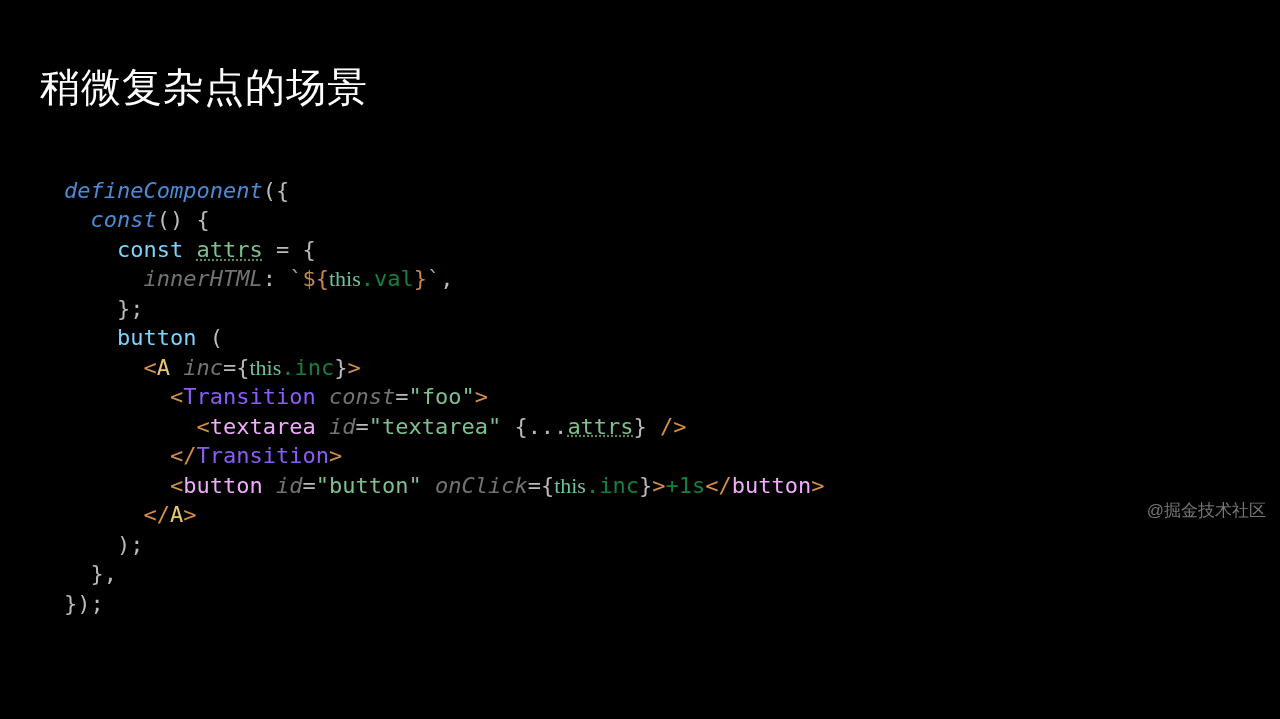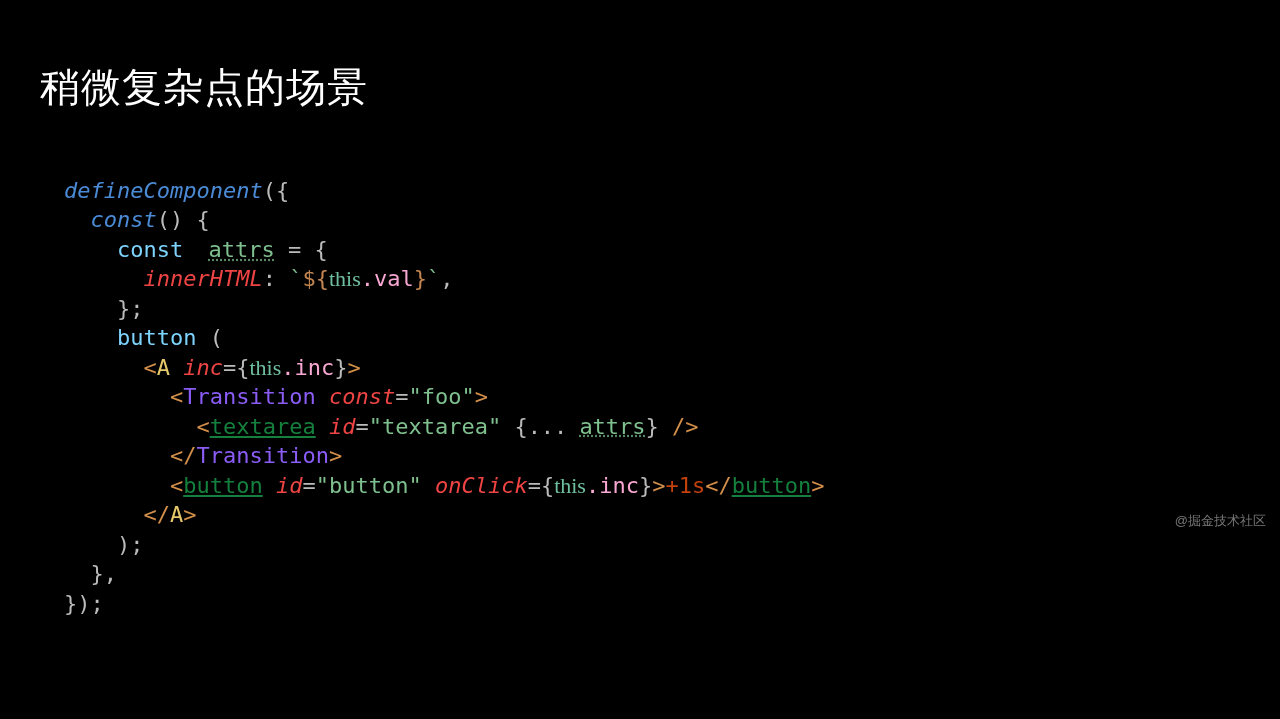--- a/index.html
+++ b/index.html
@@ -33,40 +33,40 @@
     margin: 0;
     font-family: Menlo, Consolas, "DejaVu Sans Mono", monospace;
     font-size: 22px;
     line-height: 1.34;
     color: #ddd;
     white-space: pre;
   }
   .watermark {
     position: absolute;
     right: 14px;
-    bottom: 12px;
+    bottom: 20px;
     color: #777;
-    font-size: 13px;
+    font-size: 17px;
   }
 
   
   .fn   { color: #4b8bd6; font-style: italic; }   
   .kw   { color: #7dd3fc; }   
-  .var  { color: #7fc08f; text-decoration: underline dotted rgba(127,192,143,0.7); margin-left: 12px; } 
-  .prop { color: #ef4444; font-style: italic; }   
+  .var  { color: #7fc08f; text-decoration: underline dotted rgba(127,192,143,0.7); } 
+  .prop { color: #737373; font-style: italic; }   
   .op   { color: #bbb; }      
   .str  { color: #7fc08f; }   
   .int  { color: #c38650; }   
   .thi  { color: #6fbfa0; font-family: Liberation Serif, serif; }   
-  .mem  { color: #f9a8d4; }   
+  .mem  { color: #15803d; }   
   .br   { color: #d38f4a; }   
   .tagA { color: #e6c96a; }   
   .tagT { color: #8b5cf6; }   
-  .tagH { color: #15803d; text-decoration: underline; }   
-  .txt  { color: #c2410c; }
+  .tagH { color: #f0abfc; }   
+  .txt  { color: #15803d; }
   .spread { color: #bbb; }
 </style>
 </head>
 <body>
 
 <div class="slide">
   <div class="title">稍微复杂点的场景</div>
 
   <pre class="code"><span class="fn">defineComponent</span><span class="op">({</span>
   <span class="fn">const</span><span class="op">() {</span>

